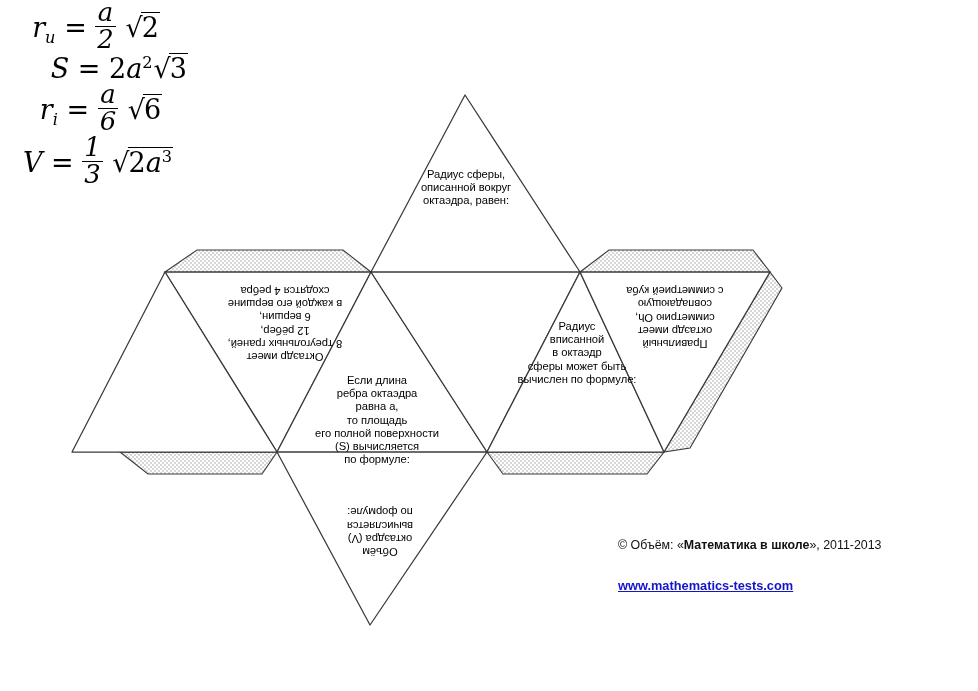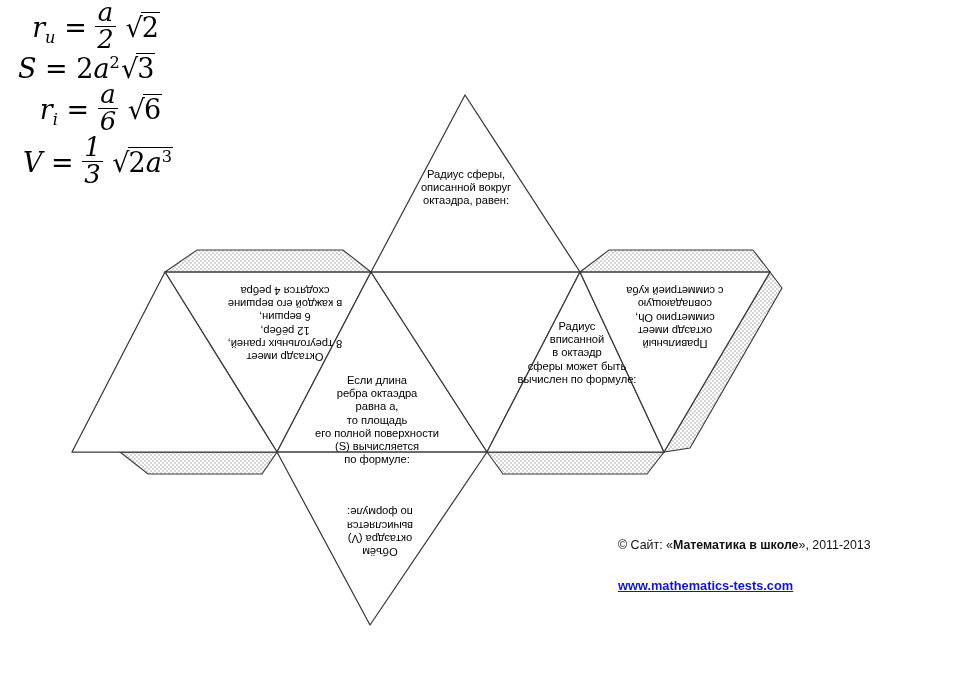--- a/index.html
+++ b/index.html
@@ -139,21 +139,21 @@
 сходятся 4 ребра</div>
 
 
   <div class="blk" style="left:292px;top:338px;width:170px;margin-top:36px;">Если длина
 ребра октаэдра
 равна a,
 то площадь
 его полной поверхности
 (S) вычисляется
 по формуле:</div>
-  <div class="formula" style="left:292px;top:415px;width:170px;text-align:left;">
+  <div class="formula" style="left:292px;top:415px;width:170px;text-align:right;">
     <span class="up">S</span>
     <span style="font-style:normal;"> = </span>
     <span style="font-style:normal;">2</span><span class="up">a</span><sup class="exp" style="font-style:normal;">2</sup><span class="sqrt"><span class="radsym">√</span><span class="radcontent" style="font-style:normal;">3</span></span>
   </div>
 
   <div class="blk" style="left:494px;top:320px;width:166px;">Радиус
 вписанной
 в октаэдр
 сферы может быть
 вычислен по формуле:</div>
@@ -175,17 +175,17 @@
 вычисляется
 по формуле:</div>
   <div class="formula flip" style="left:300px;top:462px;width:160px;text-align:center;">
     <span class="up">V</span>
     <span style="font-style:normal;"> = </span>
     <span class="frac"><span class="num">1</span><span class="den">3</span></span>
     <span class="sqrt"><span class="radsym">√</span><span class="radcontent" style="font-style:normal;text-align:right;">2<span class="up">a</span><sup class="exp" style="font-style:normal;">3</sup></span></span>
   </div>
 
   <div class="copy" style="left:618px;top:538px;">
-    <span>© Сайт: «</span><b>Математика в школе</b><span>», 2011-2013</span>
+    <span>© Объём: «</span><b>Математика в школе</b><span>», 2011-2013</span>
   </div>
   <div class="site" style="left:618px;top:570px;">www.mathematics-tests.com</div>
 
 </div>
 
 </body></html>

